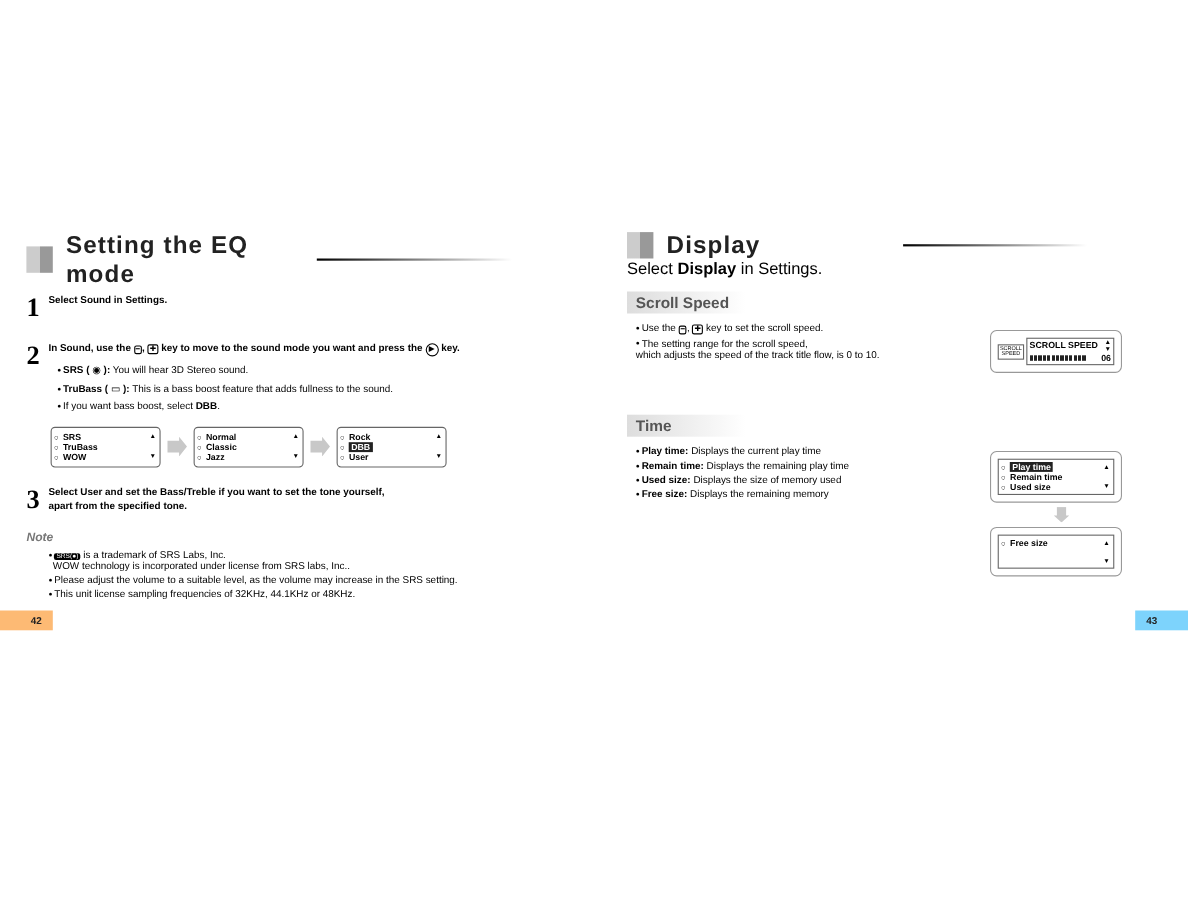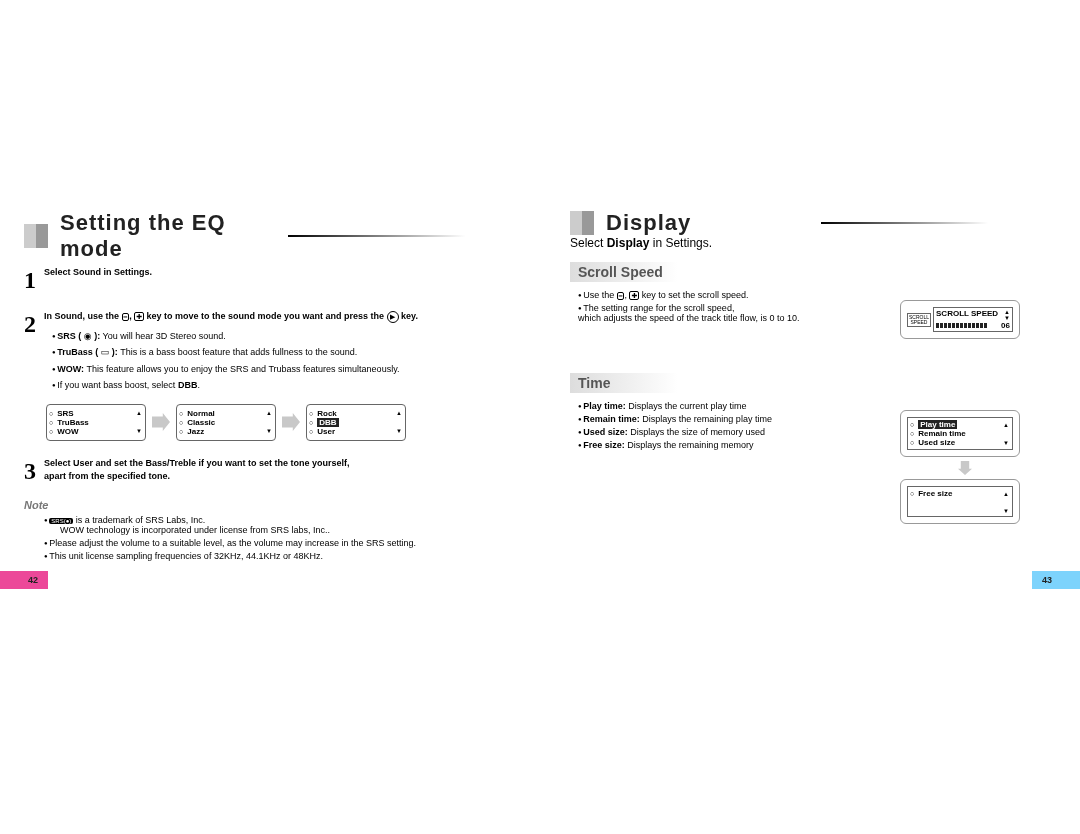--- a/index.html
+++ b/index.html
@@ -13,21 +13,21 @@
   .title-row { display:flex; align-items:center; }
   .title-line { flex:1; height:2px; background:linear-gradient(to right,#000,#fff 80%); margin-left:6px;}
   .stepnum { font-family: 'Times New Roman', serif; font-size: 24px; font-weight: bold; width: 20px; display: inline-block; vertical-align: top; }
   .step-row { display: flex; font-size: 9px; line-height: 1.5; margin-bottom: 8px; }
   .step-body { flex: 1; padding-top: 4px; }
   .bold { font-weight: bold; }
   .bullet-list { font-size: 9px; padding-left: 8px; }
   .bullet-list li { list-style: none; margin-bottom: 3px; }
   .bullet-list li::before { content: "● "; font-size: 6px; position: relative; top: -1px; }
   .pageno-box { position: absolute; bottom: -25px; font-size: 9px; font-weight: bold; color: #222; }
-  .pageno-left { left: 0; background: #ec4899; padding: 4px 10px 4px 28px; }
+  .pageno-left { left: 0; background: #fdba74; padding: 4px 10px 4px 28px; }
   .pageno-right { right: 0; background: #7dd3fc; padding: 4px 28px 4px 10px; }
   .section-hdr { font-size: 14px; font-weight: bold; color: #555; background: linear-gradient(to right, #ddd, #fff 60%); padding: 2px 8px; margin: 12px 0 8px 0; width: 180px; }
   .lcd-panel { border: 1px solid #999; border-radius: 6px; padding: 6px; background: #fff; font-size: 9px; width: 120px; }
   .lcd-text { font-family: Arial; font-weight: bold; font-size: 8px; }
   .lcd-sel { background: #222; color: #fff; padding: 0 2px; }
   .small-lcd { display: inline-block; border: 1.5px solid #666; border-radius: 4px; padding: 4px 2px; width: 100px; vertical-align: middle; }
   .small-lcd-row { font-size: 8px; font-weight: bold; display:flex; align-items:center; gap:2px; }
   .arrow { width: 18px; height: 18px; background: #c8c8c8; display: inline-block; vertical-align: middle; clip-path: polygon(0 20%, 60% 20%, 60% 0, 100% 50%, 60% 100%, 60% 80%, 0 80%); margin: 0 6px; }
   .arrow-down { width: 14px; height: 14px; background: #c8c8c8; display:block; margin: 4px auto; clip-path: polygon(20% 0, 80% 0, 80% 55%, 100% 55%, 50% 100%, 0 55%, 20% 55%); }
   .note-hdr { font-style: italic; font-weight: bold; color: #777; font-size: 11px; margin-top: 10px; }
@@ -56,21 +56,20 @@
       <div class="step-body bold">Select Sound in Settings.</div>
     </div>
 
     <div class="step-row">
       <span class="stepnum">2</span>
       <div class="step-body">
         <span class="bold">In Sound, use the </span><span class="icon-minus"></span><span class="bold">, </span><span class="icon-plus"></span><span class="bold"> key to move to the sound mode you want and press the </span> <span class="icon-play"></span> <span class="bold"> key.</span>
         <ul class="bullet-list" style="margin-top:6px">
           <li><span class="bold">SRS ( </span><span>◉</span><span class="bold"> ):</span> <span>You will hear 3D Stereo sound.</span></li>
           <li><span class="bold">TruBass ( </span><span>▭</span><span class="bold"> ):</span> <span>This is a bass boost feature that adds fullness to the sound.</span></li>
-          <li><span class="bold">WOW:</span> <span>This feature allows you to enjoy the SRS and Trubass features simultaneously.</span></li>
           <li><span>If you want bass boost, select</span> <span class="bold">DBB</span>.</li>
         </ul>
       </div>
     </div>
 
     <div style="display:flex; align-items:center; margin:8px 0 12px 22px;">
       <div class="small-lcd">
         <div class="small-lcd-row">
             <span class="circ"></span>
             <span>SRS</span>
@@ -131,36 +130,36 @@
     <div class="step-row">
       <span class="stepnum">3</span>
       <div class="step-body">
         <div class="bold">Select User and set the Bass/Treble if you want to set the tone yourself,</div>
         <div class="bold">apart from the specified tone.</div>
       </div>
     </div>
 
     <div class="note-hdr">Note</div>
     <ul class="bullet-list" style="margin-top:4px; margin-left:12px;">
-      <li><span style="background:#000;color:#fff;font-size:6px;padding:0 2px;border-radius:2px">SRS(●)</span> <span>is a trademark of SRS Labs, Inc.</span><br><span style="margin-left:16px">WOW technology is incorporated under license from SRS labs, Inc..</span></li>
+      <li><span style="background:#000;color:#fff;font-size:6px;padding:0 2px;border-radius:2px">SRS(●)</span> <span>is a trademark of SRS Labs, Inc.</span><br><span style="margin-left:4px">WOW technology is incorporated under license from SRS labs, Inc..</span></li>
       <li>Please adjust the volume to a suitable level, as the volume may increase in the SRS setting.</li>
       <li>This unit license sampling frequencies of 32KHz, 44.1KHz or 48KHz.</li>
     </ul>
 
     <div class="pageno-box pageno-left">42</div>
   </div>
 
   <div class="page page-right">
     <div class="title-row">
       <span class="title-marker"></span>
       <span class="title-text">Display</span>
       <span class="title-line"></span>
     </div>
 
-    <div style="font-size:12px; margin-bottom:6px;">
+    <div style="font-size:15px; margin-bottom:6px;">
       <span>Select</span>
       <span class="bold">Display</span>
       <span>in Settings.</span>
     </div>
 
     <div class="section-hdr">Scroll Speed</div>
     <ul class="bullet-list" style="width:280px">
       <li><span>Use the </span><span class="icon-minus"></span><span>, </span><span class="icon-plus"></span><span> key to set the scroll speed.</span></li>
       <li><span>The setting range for the scroll speed,</span><br><span>which adjusts the speed of the track title flow, is  0 to 10.</span></li>
     </ul>

